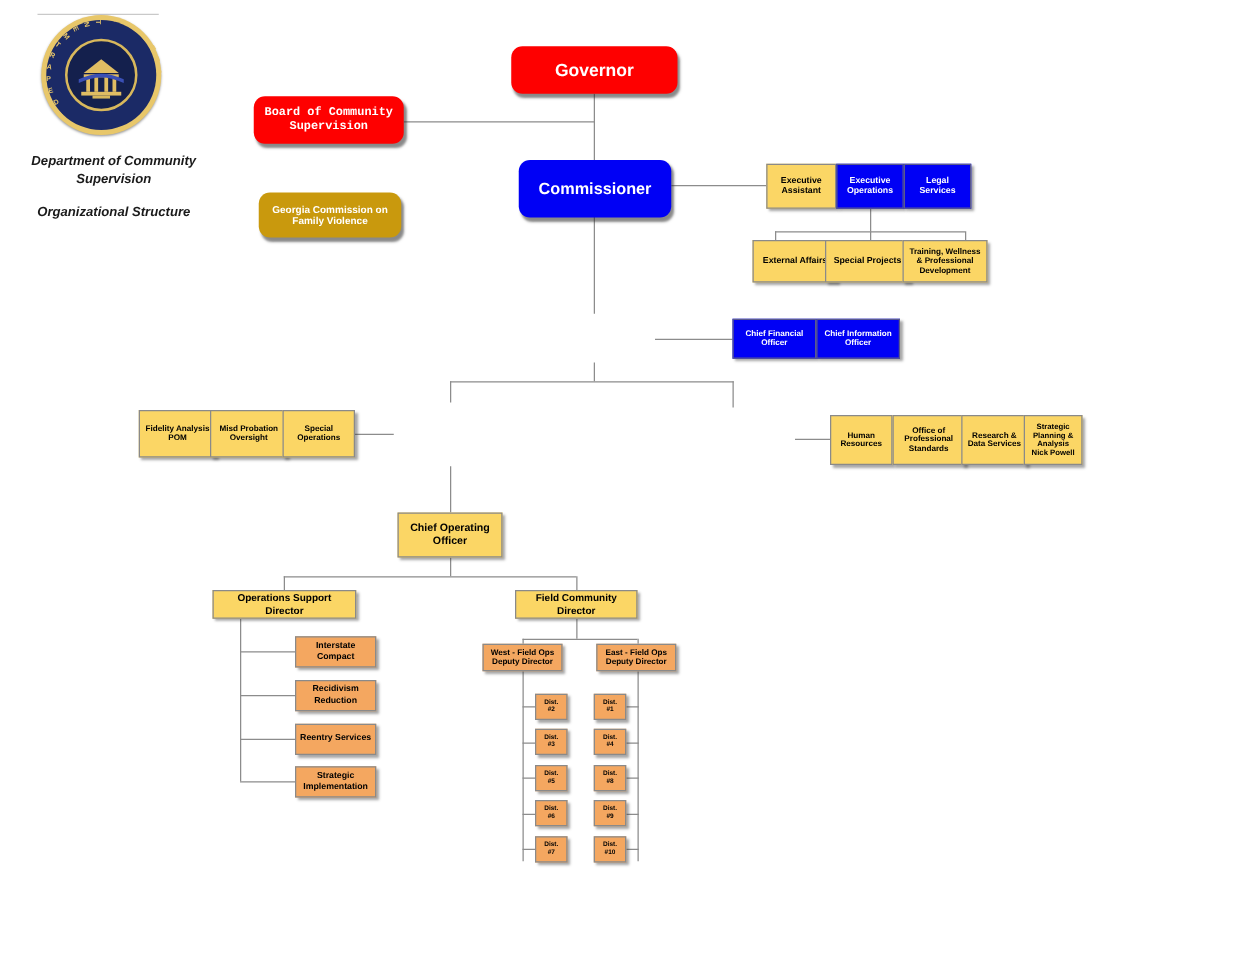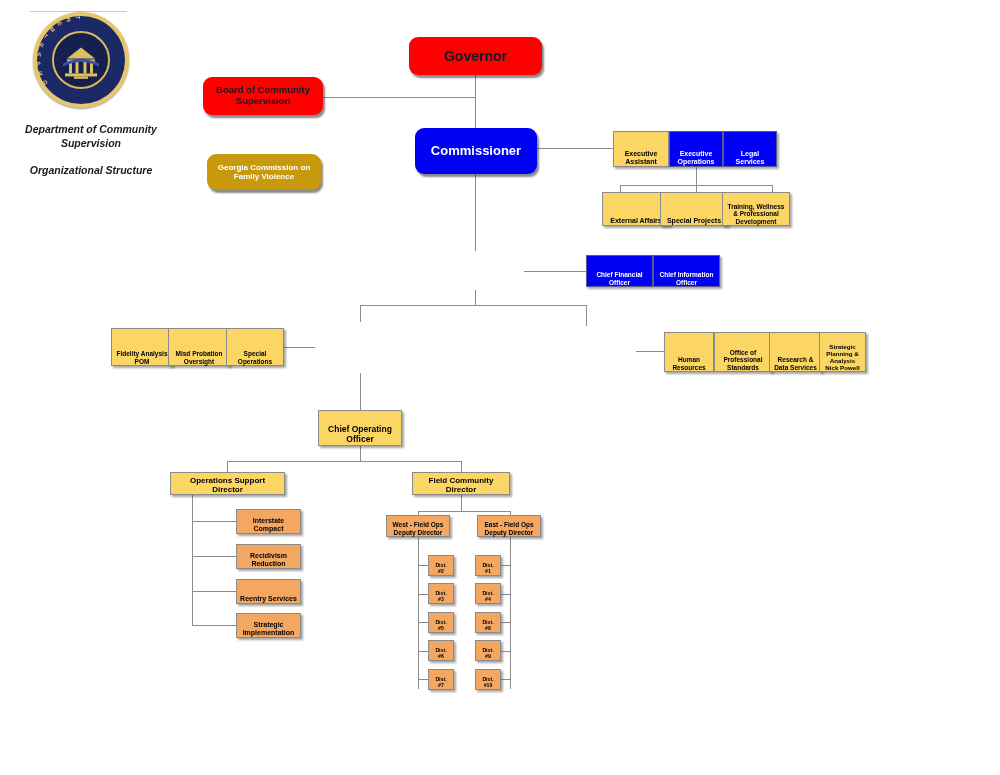--- a/index.html
+++ b/index.html
@@ -20,24 +20,24 @@
   .node{
     position:absolute;box-sizing:border-box;
     display:flex;align-items:center;justify-content:center;
     text-align:center;line-height:1.15;
     font-weight:bold;
   }
   .node span{display:block;padding:0 3px;}
 
   
   .rnd{border-radius:9px;box-shadow:2px 3px 2px rgba(40,40,40,.55);}
-  .sq{box-shadow:2px 2px 2px rgba(60,60,60,.45);align-items:flex-end;}
-
-  
-  .c-red{background:#fe0000;color:#0f172a;}
+  .sq{box-shadow:2px 2px 2px rgba(60,60,60,.45);}
+
+  
+  .c-red{background:#fe0000;color:#ffffff;}
   .c-blue{background:#0000f5;color:#ffffff;}
   .c-blue-sq{background:#0000f5;color:#ffffff;border:1px solid #5a5a8c;}
   .c-darkgold{background:#c9990d;color:#ffffff;}
   .c-gold{background:#fbd665;color:#000000;border:1px solid #8a8a8a;}
   .c-orange{background:#f4a760;color:#000000;border:1px solid #8a8a8a;}
 
   
   #seal{position:absolute;left:33px;top:12px;width:96px;height:96px;}
   .seal-ring{
     position:absolute;inset:0;border-radius:50%;
@@ -188,21 +188,21 @@
   <div class="ln h" style="left:501px;top:565px;width:10px;"></div>
   <div class="ln h" style="left:501px;top:594px;width:10px;"></div>
   <div class="ln h" style="left:501px;top:622px;width:10px;"></div>
   <div class="ln h" style="left:501px;top:651px;width:10px;"></div>
   <div class="ln h" style="left:501px;top:679px;width:10px;"></div>
 
   <div class="node rnd c-red" style="left:409px;top:37px;width:133px;height:38px;font-size:14px;">
     <span>Governor</span>
   </div>
 
-  <div class="node rnd c-red" style="left:203px;top:77px;width:120px;height:38px;font-size:9.5px;">
+  <div class="node rnd c-red" style="left:203px;top:77px;width:120px;height:38px;font-size:9.5px;font-family:Liberation Mono, monospace;">
     <span>Board of Community Supervision</span>
   </div>
 
   <div class="node rnd c-blue" style="left:415px;top:128px;width:122px;height:46px;font-size:13px;">
     <span>Commissioner</span>
   </div>
 
   <div class="node rnd c-darkgold" style="left:207px;top:154px;width:114px;height:36px;font-size:8px;">
     <span>Georgia Commission on Family Violence</span>
   </div>

